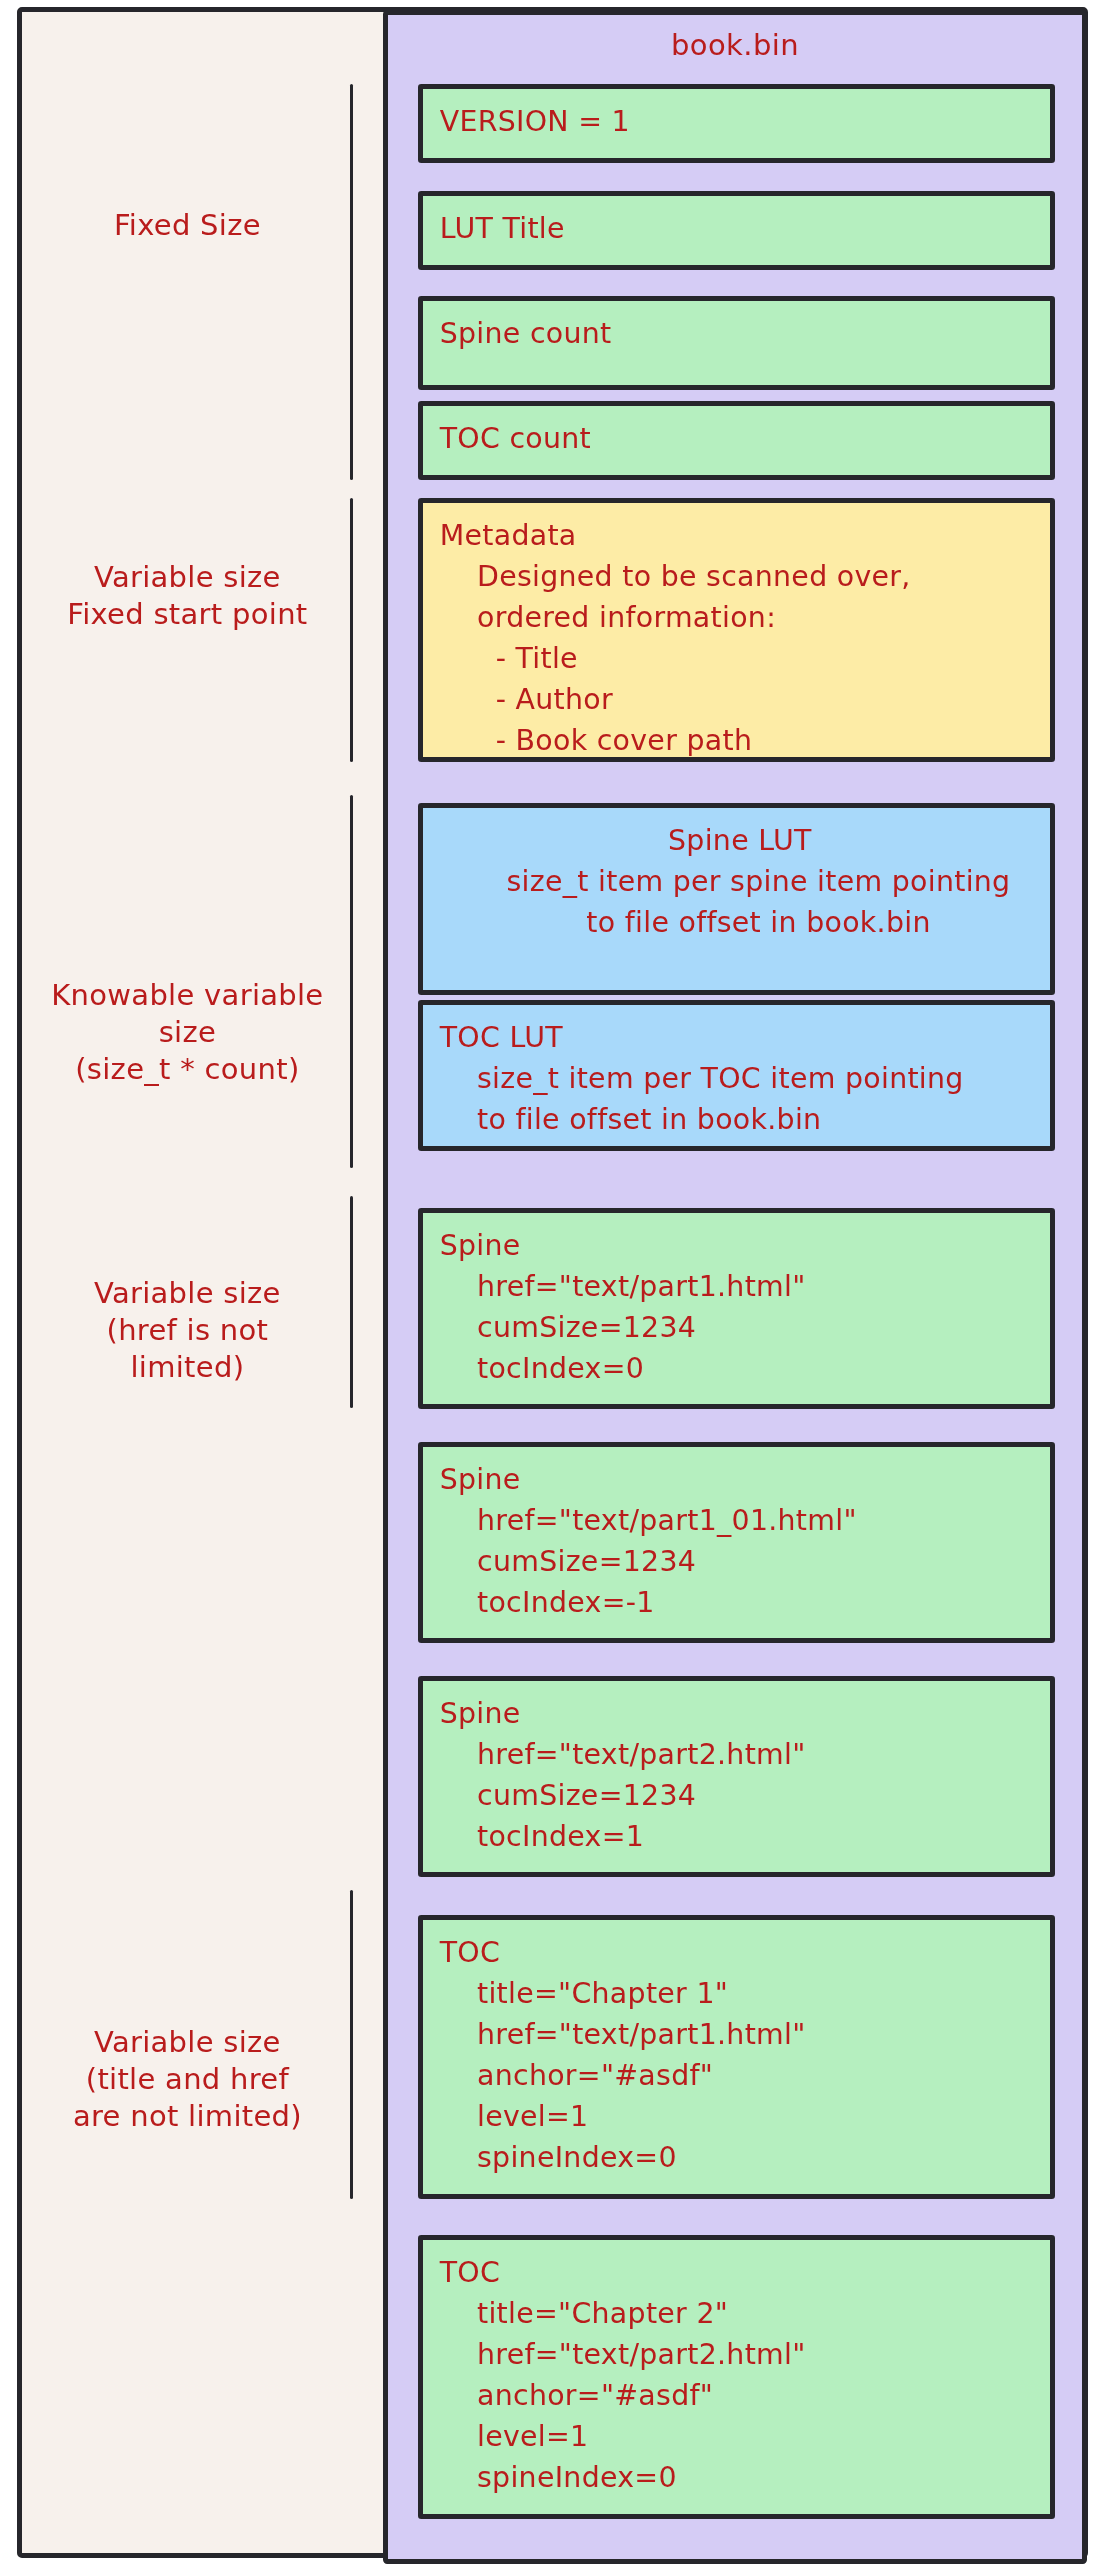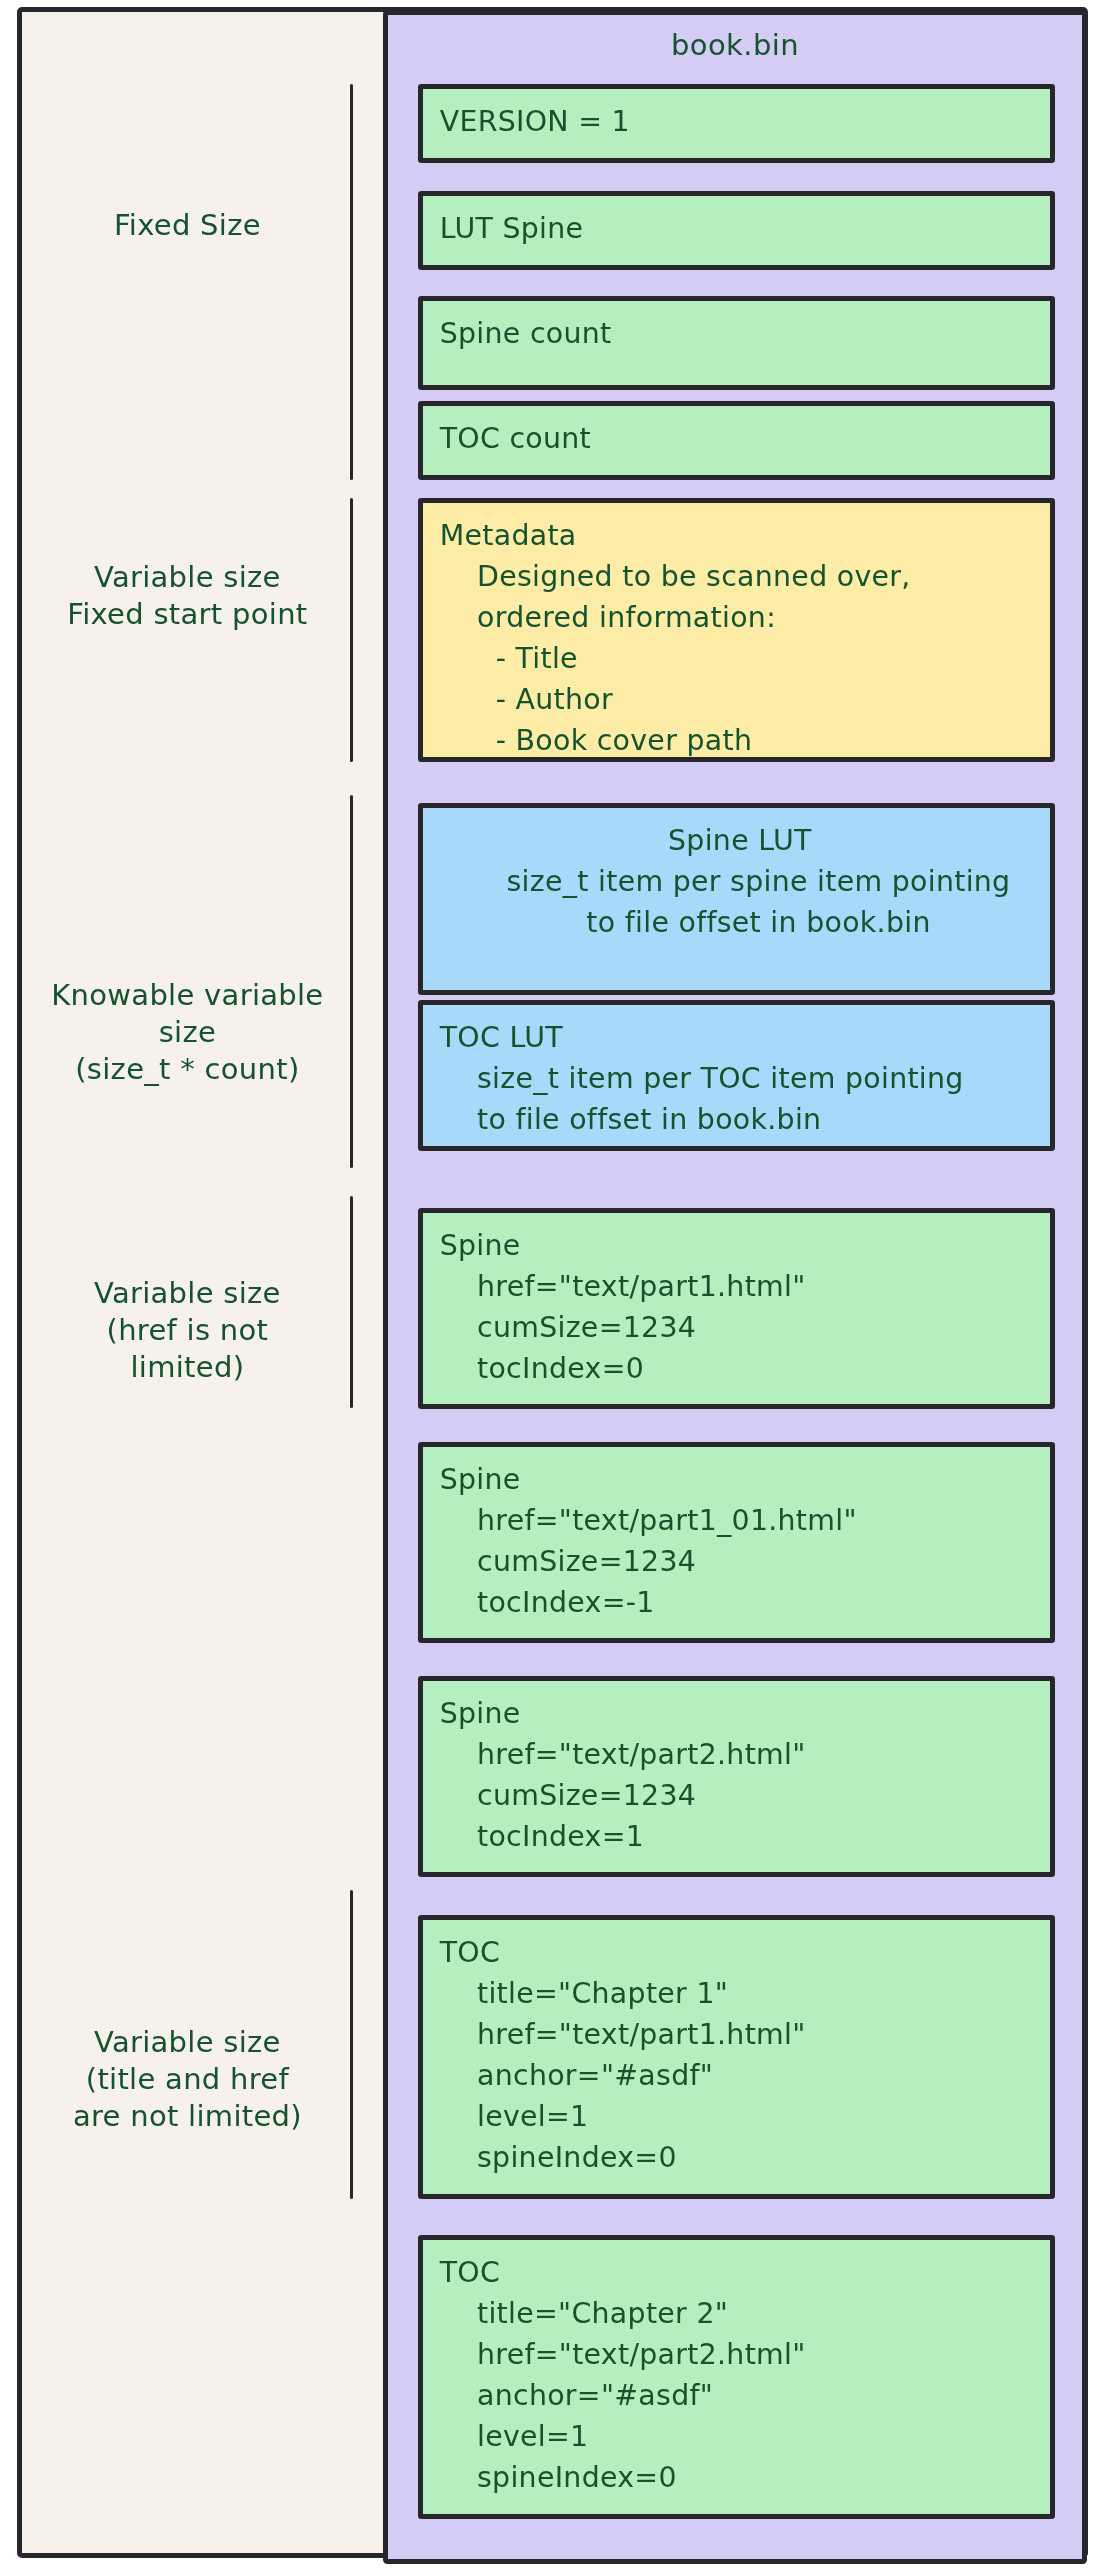--- a/index.html
+++ b/index.html
@@ -2,21 +2,21 @@
 <html style="font-size:13.4px"><head>
 <meta charset="utf-8">
 <style>
   html, body { margin: 0; padding: 0; background: #ffffff; }
   #canvas {
     position: relative;
     width: 1104px;
     height: 2576px;
     background: #ffffff;
     font-family: "DejaVu Sans", sans-serif;
-    color: #14532d;
+    color: #b91c1c;
     overflow: hidden;
   }
   .frame {
     position: absolute;
     left: 16.7px; top: 6.7px;
     width: 1071px; height: 2551px;
     background: #f7f1ec;
     border: 5.9px solid #26262b;
     border-radius: 5px;
     box-sizing: border-box;
@@ -100,21 +100,21 @@
 limited)</div>
   <div class="side-label" style="top:2024px;">Variable size
 (title and href
 are not limited)</div>
 
   <div class="block single" style="top: 84px; height: 79px; background: rgb(181, 239, 191);">
     <div class="block-text">VERSION = 1</div>
   </div>
 
   <div class="block single" style="top: 191px; height: 79px; background: rgb(181, 239, 191);">
-    <div class="block-text">LUT Spine</div>
+    <div class="block-text">LUT Title</div>
   </div>
 
   <div class="block single" style="top: 296px; height: 94px; background: rgb(181, 239, 191);">
     <div class="block-text">Spine count</div>
   </div>
 
   <div class="block single" style="top: 401px; height: 79px; background: rgb(181, 239, 191);">
     <div class="block-text">TOC count</div>
   </div>
 

